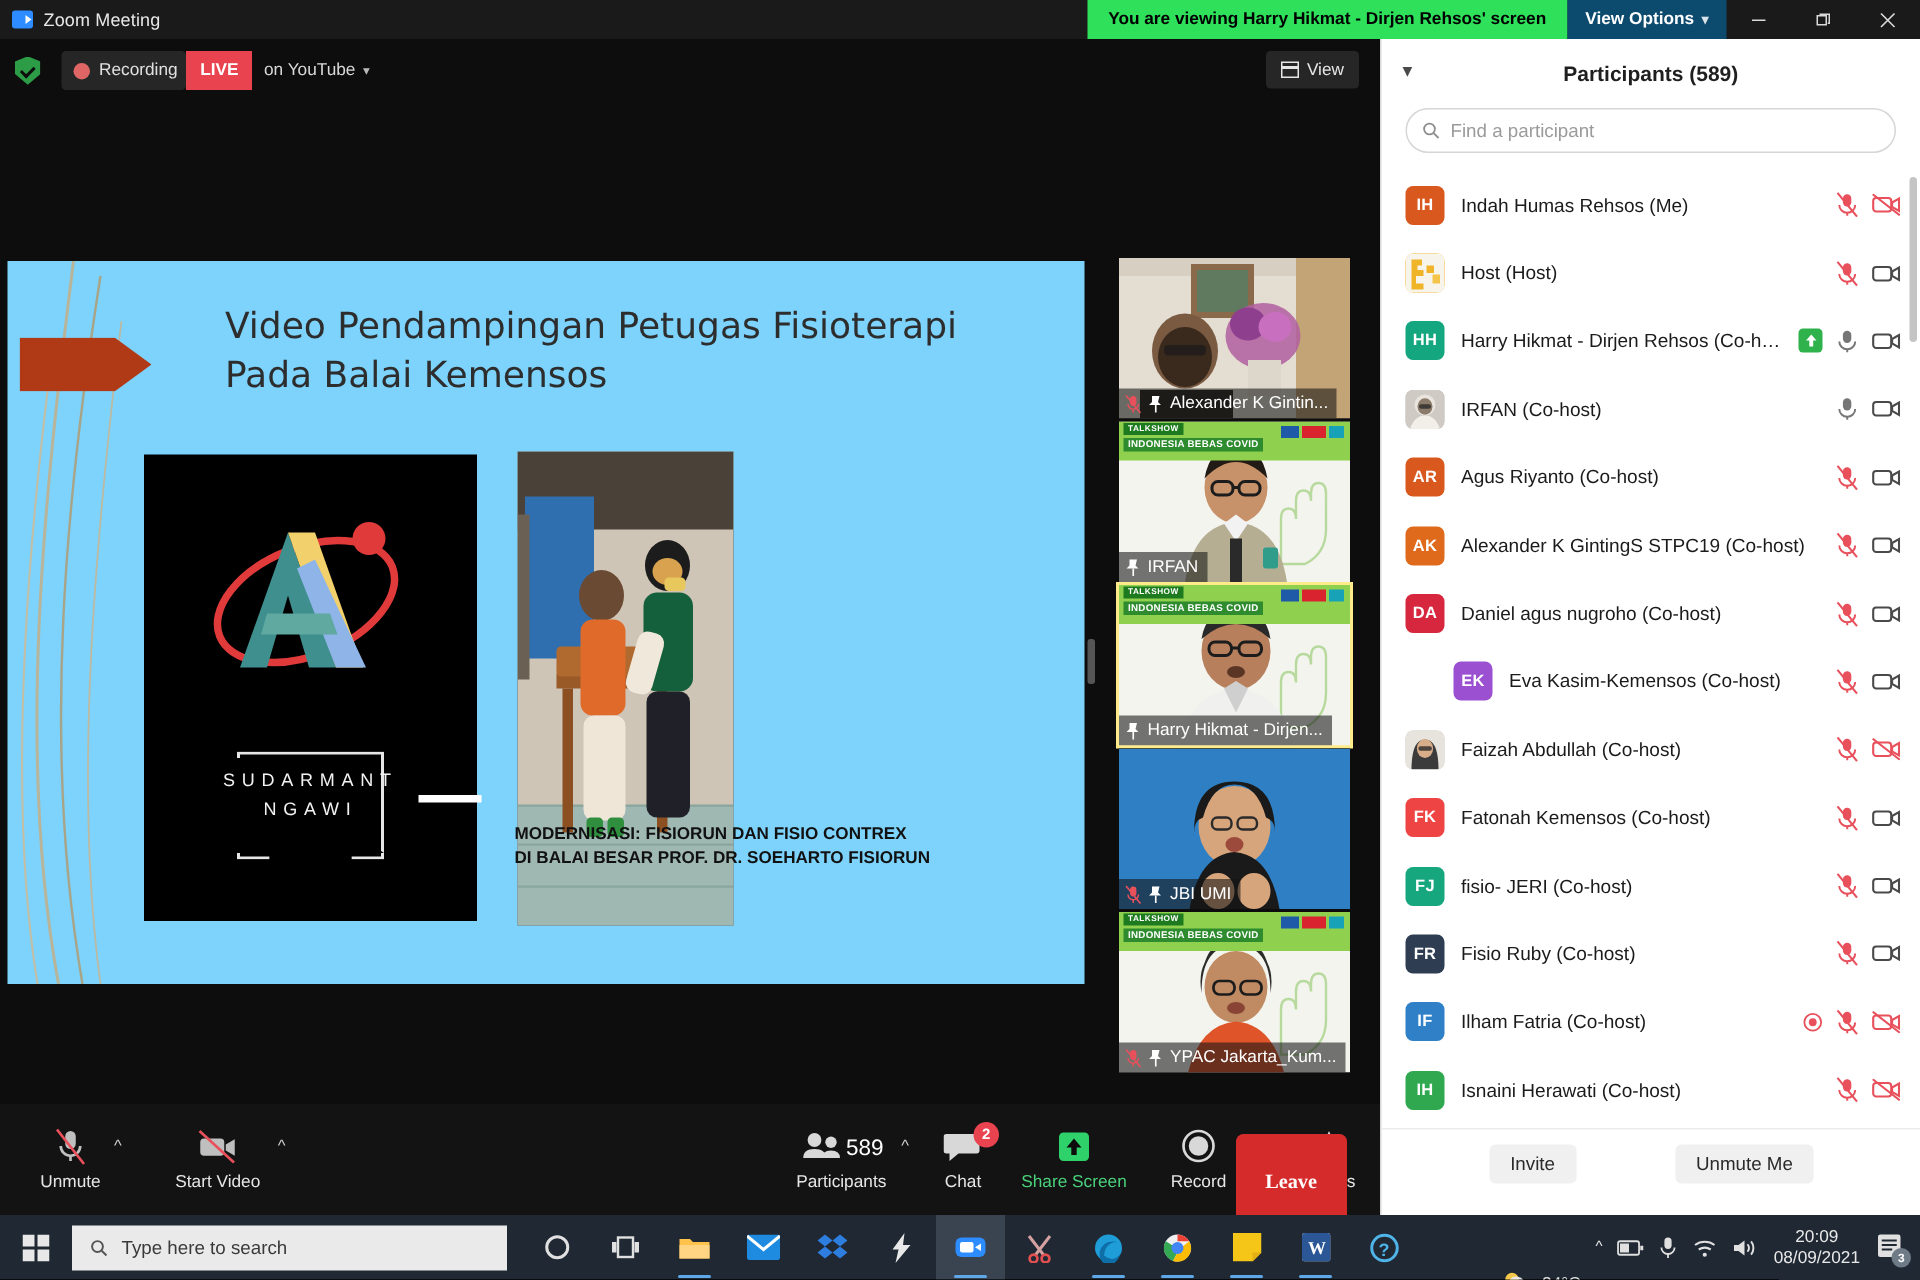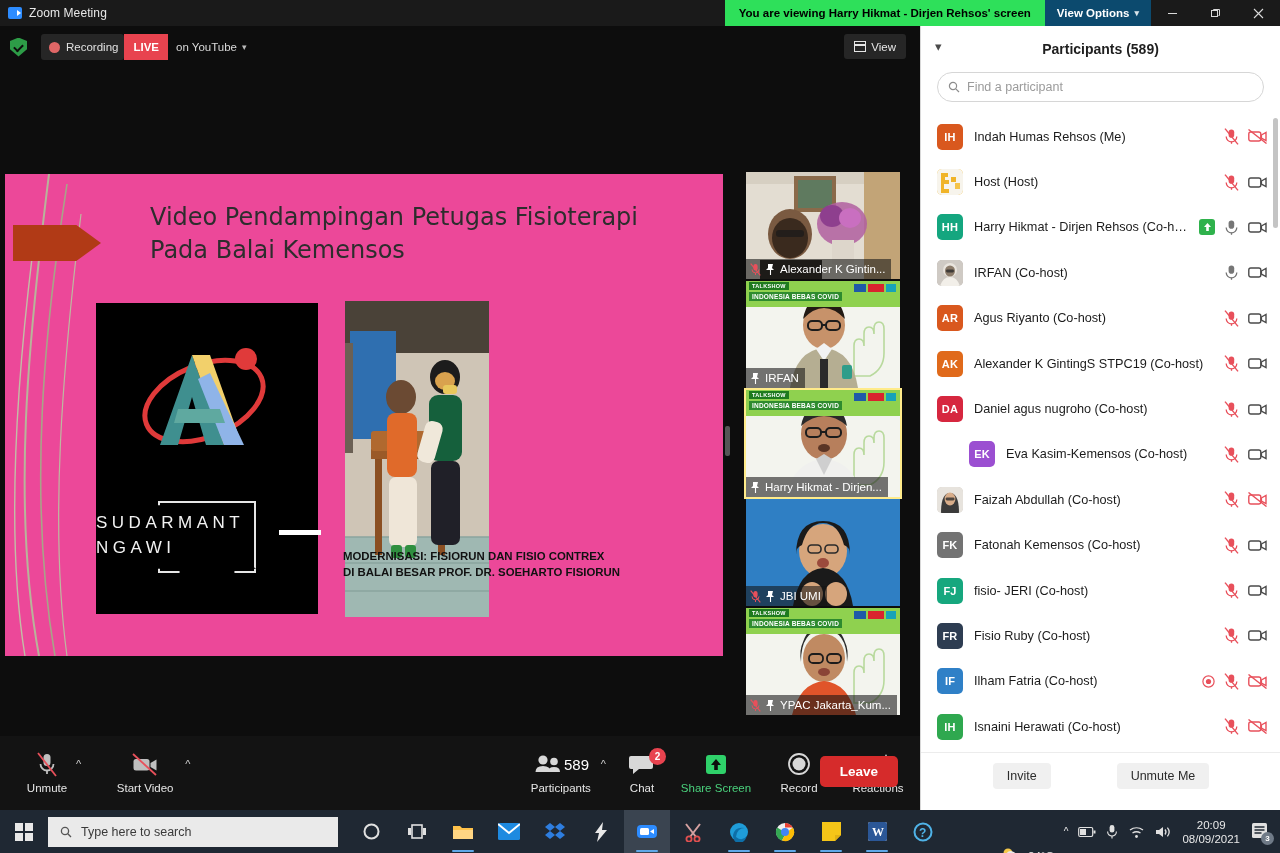--- a/index.html
+++ b/index.html
@@ -88,41 +88,41 @@
   .grid-ico {
     width: 12px; height: 11px; border: 1.5px solid #e6e6e6; position: relative; flex:none;
   }
   .grid-ico:after {
     content:""; position:absolute; left:-1px; top:2px; width:12px; height:1.5px; background:#e6e6e6;
   }
 
   
   .slide {
     position: absolute; left: 5px; top: 148px; width: 718px; height: 482px;
-    background: #ec4899; overflow: hidden;
+    background: #7dd3fc; overflow: hidden;
   }
   .slide-grass { position: absolute; left: 0; top: 0; width: 80px; height: 482px; }
   .slide-arrow {
     position: absolute; left: 8px; top: 51px; width: 88px; height: 36px;
     background: #b13a16;
     clip-path: polygon(0 0, 72% 0, 100% 50%, 72% 100%, 0 100%);
   }
   .slide-title {
     position: absolute; left: 145px; top: 27px; width: 540px;
     color: #2d2d2d; font-size: 24px; line-height: 33px;
     font-family: "DejaVu Sans", sans-serif; font-weight: 400;
   }
   .slide-logo {
     position: absolute; left: 91px; top: 129px; width: 222px; height: 311px;
     background: #000;
   }
   .logo-mark { position: absolute; left: 36px; top: 32px; width: 150px; height: 130px; }
   .logo-text {
-    position: absolute; left: 0; top: 210px; width: 222px; 
-    color: #f2f2f2; font-size: 17px; letter-spacing: 4.5px;
+    position: absolute; left: 0; top: 210px; width: 222px; text-align: center;
+    color: #f2f2f2; font-size: 12px; letter-spacing: 4.5px;
     font-family: "Liberation Sans", sans-serif;
   }
   .logo-text .l2 { display:block; margin-top: 5px; }
   .logo-bracket {
     position: absolute; left: 62px; top: 198px; width: 98px; height: 72px;
     border: 2px solid #e6e6e6;
     clip-path: polygon(0 0,22% 0,22% 6%,0 6%,0 100%,22% 100%,22% 94%,0 94%,
                        0 0,100% 0,100% 6%,78% 6%,78% 0,100% 0,100% 100%,78% 100%,78% 94%,100% 94%);
   }
   .logo-dash {
@@ -200,22 +200,22 @@
   .tool.participants { width: 88px; }
   .tool.chat { width: 56px; }
   .tool.share .lbl { color: #4ad17c; }
   .badge-count {
     position: absolute; top: 12px; right: 4px; background: #e8434f; color: #fff;
     font-size: 10px; font-weight: bold; min-width: 17px; height: 17px;
     border-radius: 9px; display: flex; align-items: center; justify-content: center;
   }
   .leave-btn {
     position: absolute; right: 22px; top: 20px; background: #d62b2b; color: #fff;
-    font-size: 13.5px; font-weight: bold; padding: 8px 20px; border-radius: 5px;
-    border: none; cursor: pointer;
+    font-size: 13.5px; font-weight: bold; padding: 24px 20px; border-radius: 5px;
+    border: none; cursor: pointer; font-family: Liberation Serif, serif;
   }
   .tb-sep { flex: 1; }
 
   
   .ppanel {
     position: absolute; left: 920px; top: 26px; width: 360px; height: 784px;
     background: #fff; border-left: 1px solid #d8d8d8;
   }
   .pp-head {
     position: relative; height: 46px; display: flex; align-items: center;
@@ -846,21 +846,21 @@
               <path d="M1 0.6 L14 16.4" stroke="#e8505b" stroke-width="1.4"></path>
             </svg>
             <svg width="19" height="15" viewBox="0 0 19 15">
               <rect x="0.8" y="3" width="12" height="9" rx="2" fill="none" stroke="#e8505b" stroke-width="1.4"></rect>
               <path d="M13.4 6 L18 3.4 v8.2 L13.4 9z" fill="none" stroke="#e8505b" stroke-width="1.4"></path>
               <path d="M0.5 0.5 L18.5 14.5" stroke="#e8505b" stroke-width="1.4"></path>
             </svg>
           </div>
         </div>
         <div class="prow">
-          <div class="avatar" style="background: #737373;">FK</div>
+          <div class="avatar" style="background: #ef4444;">FK</div>
           <div class="pname">Fatonah Kemensos (Co-host)</div>
           <div class="picons">
             <svg width="15" height="17" viewBox="0 0 15 17">
               <rect x="4.6" y="1.5" width="5.6" height="8.2" rx="2.8" fill="#e8505b"></rect>
               <path d="M2.2 8.6 a5.3 5.3 0 0 0 10.6 0" stroke="#e8505b" stroke-width="1.3" fill="none"></path>
               <path d="M7.5 13.6 v2.2" stroke="#e8505b" stroke-width="1.3"></path>
               <path d="M1 0.6 L14 16.4" stroke="#e8505b" stroke-width="1.4"></path>
             </svg>
             <svg width="19" height="15" viewBox="0 0 19 15">
               <rect x="0.8" y="3" width="12" height="9" rx="2" fill="none" stroke="#4a4a4a" stroke-width="1.4"></rect>

